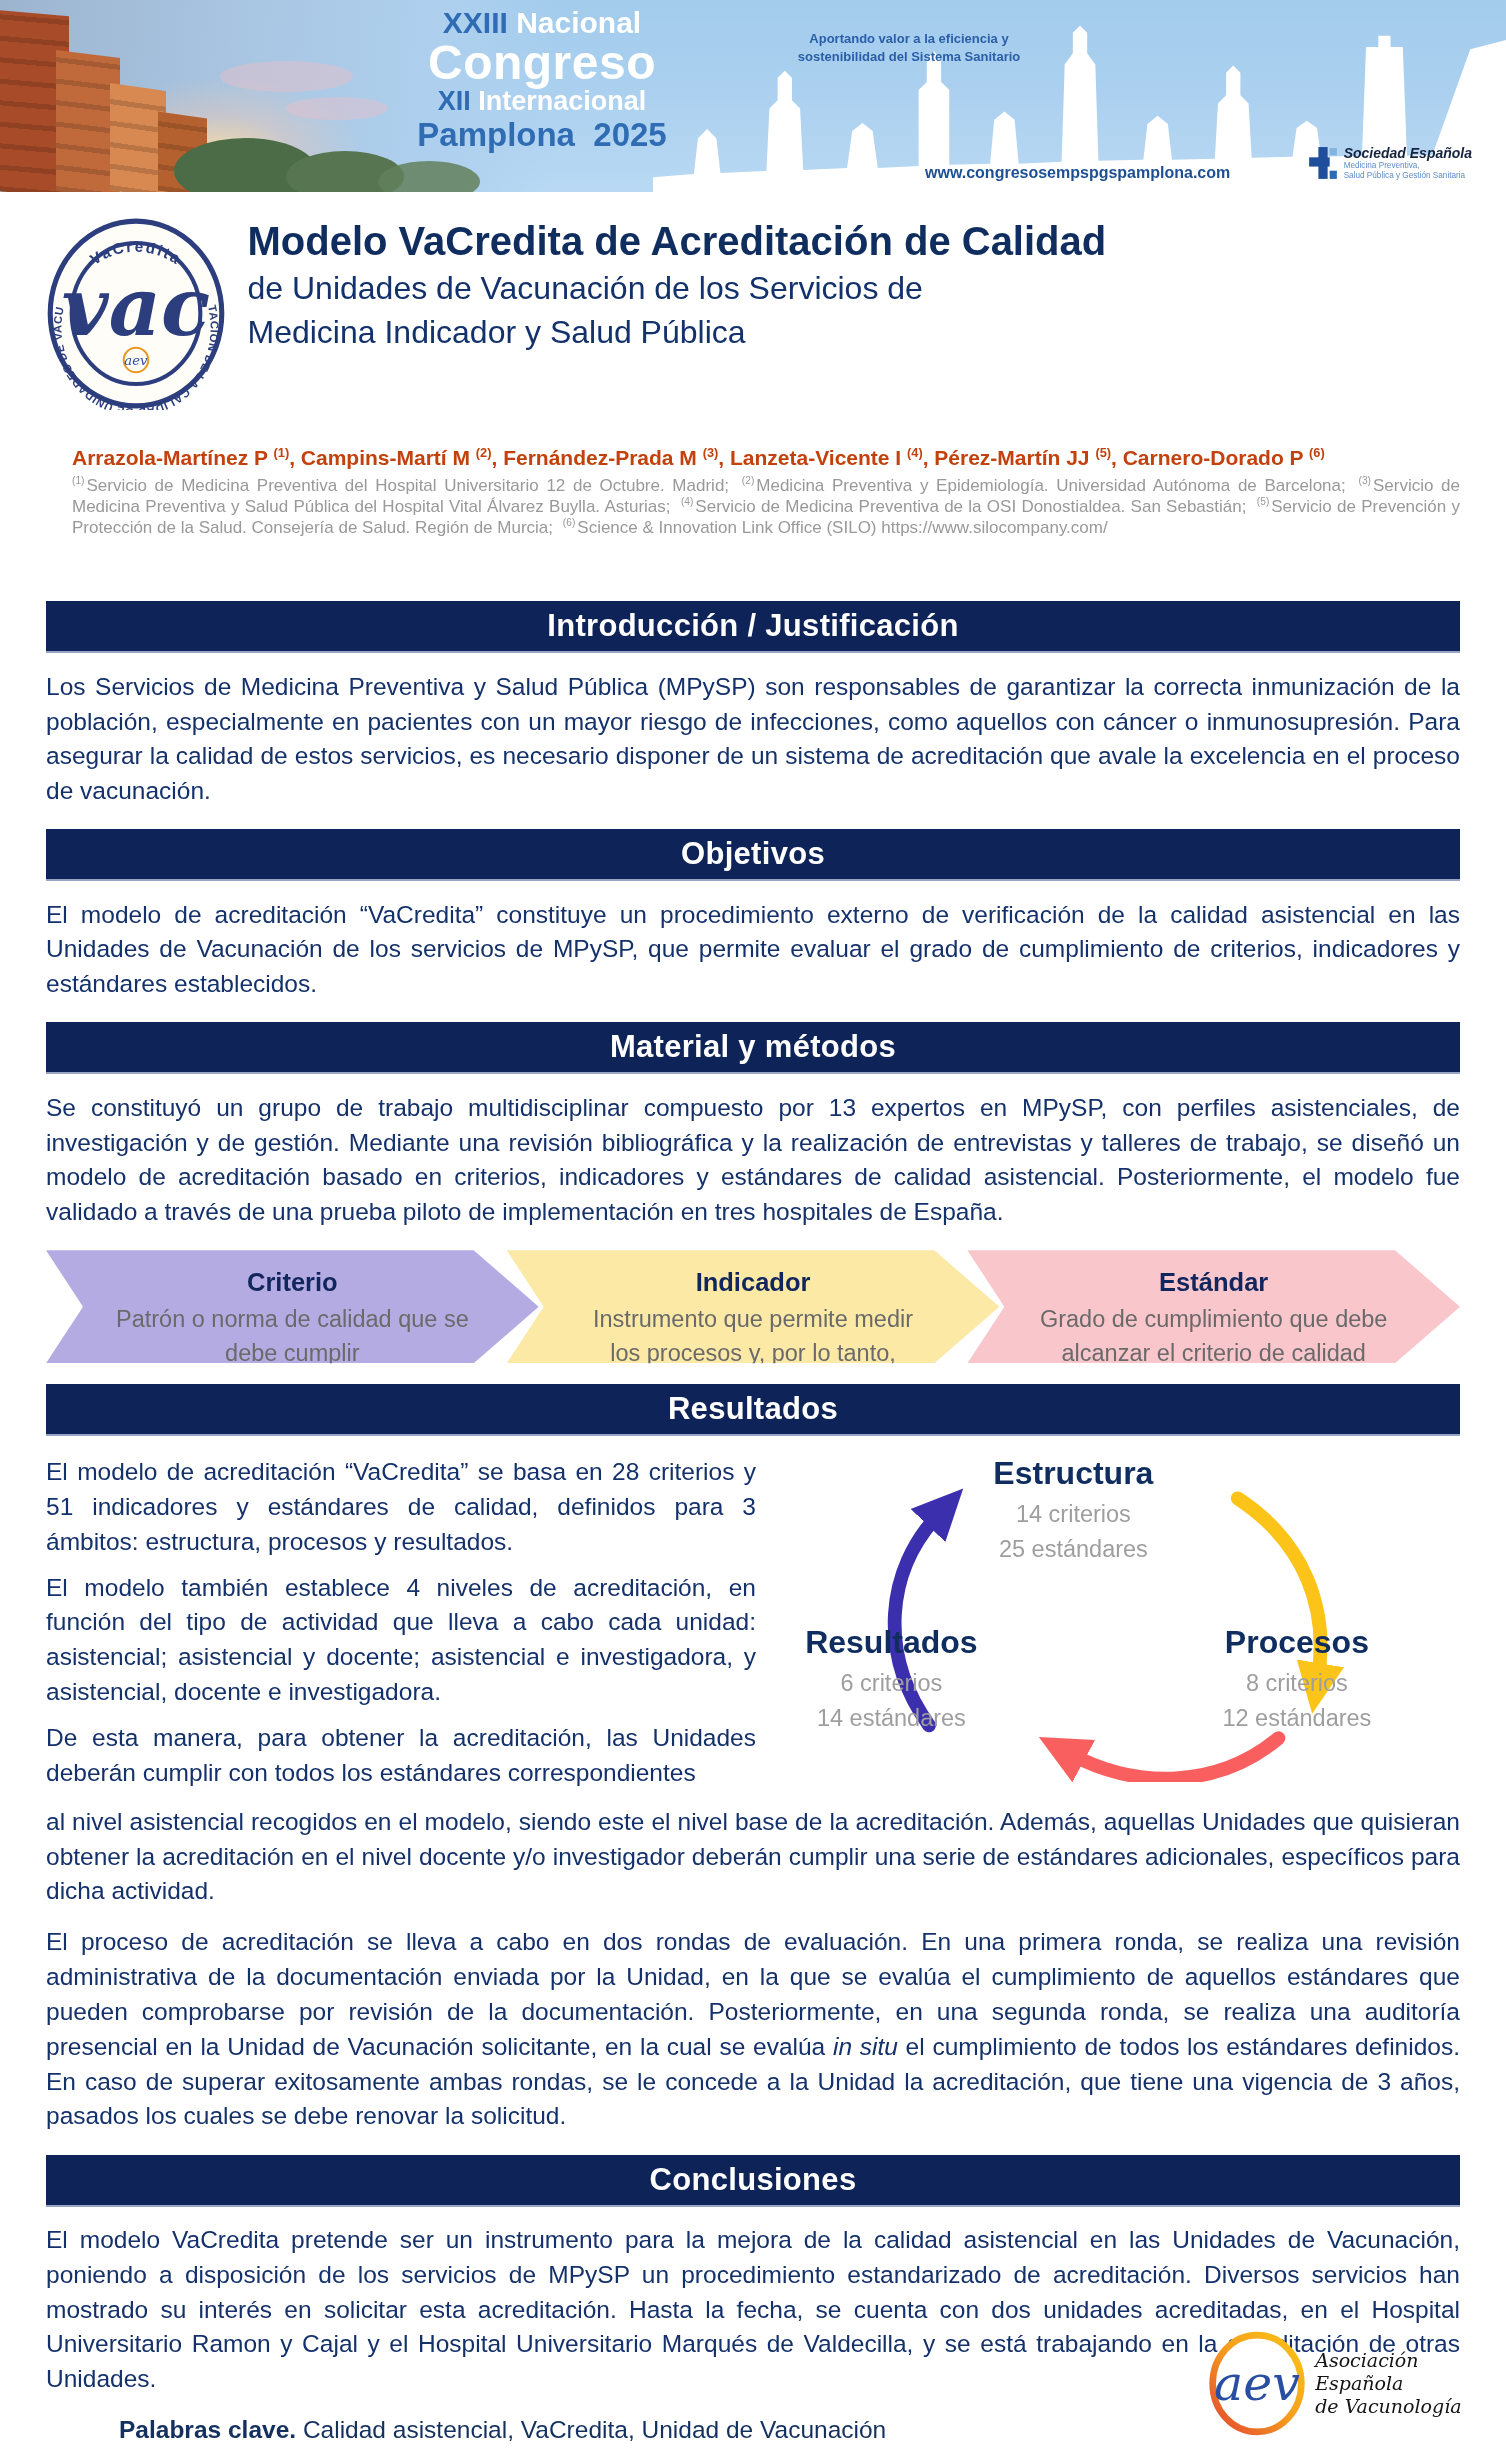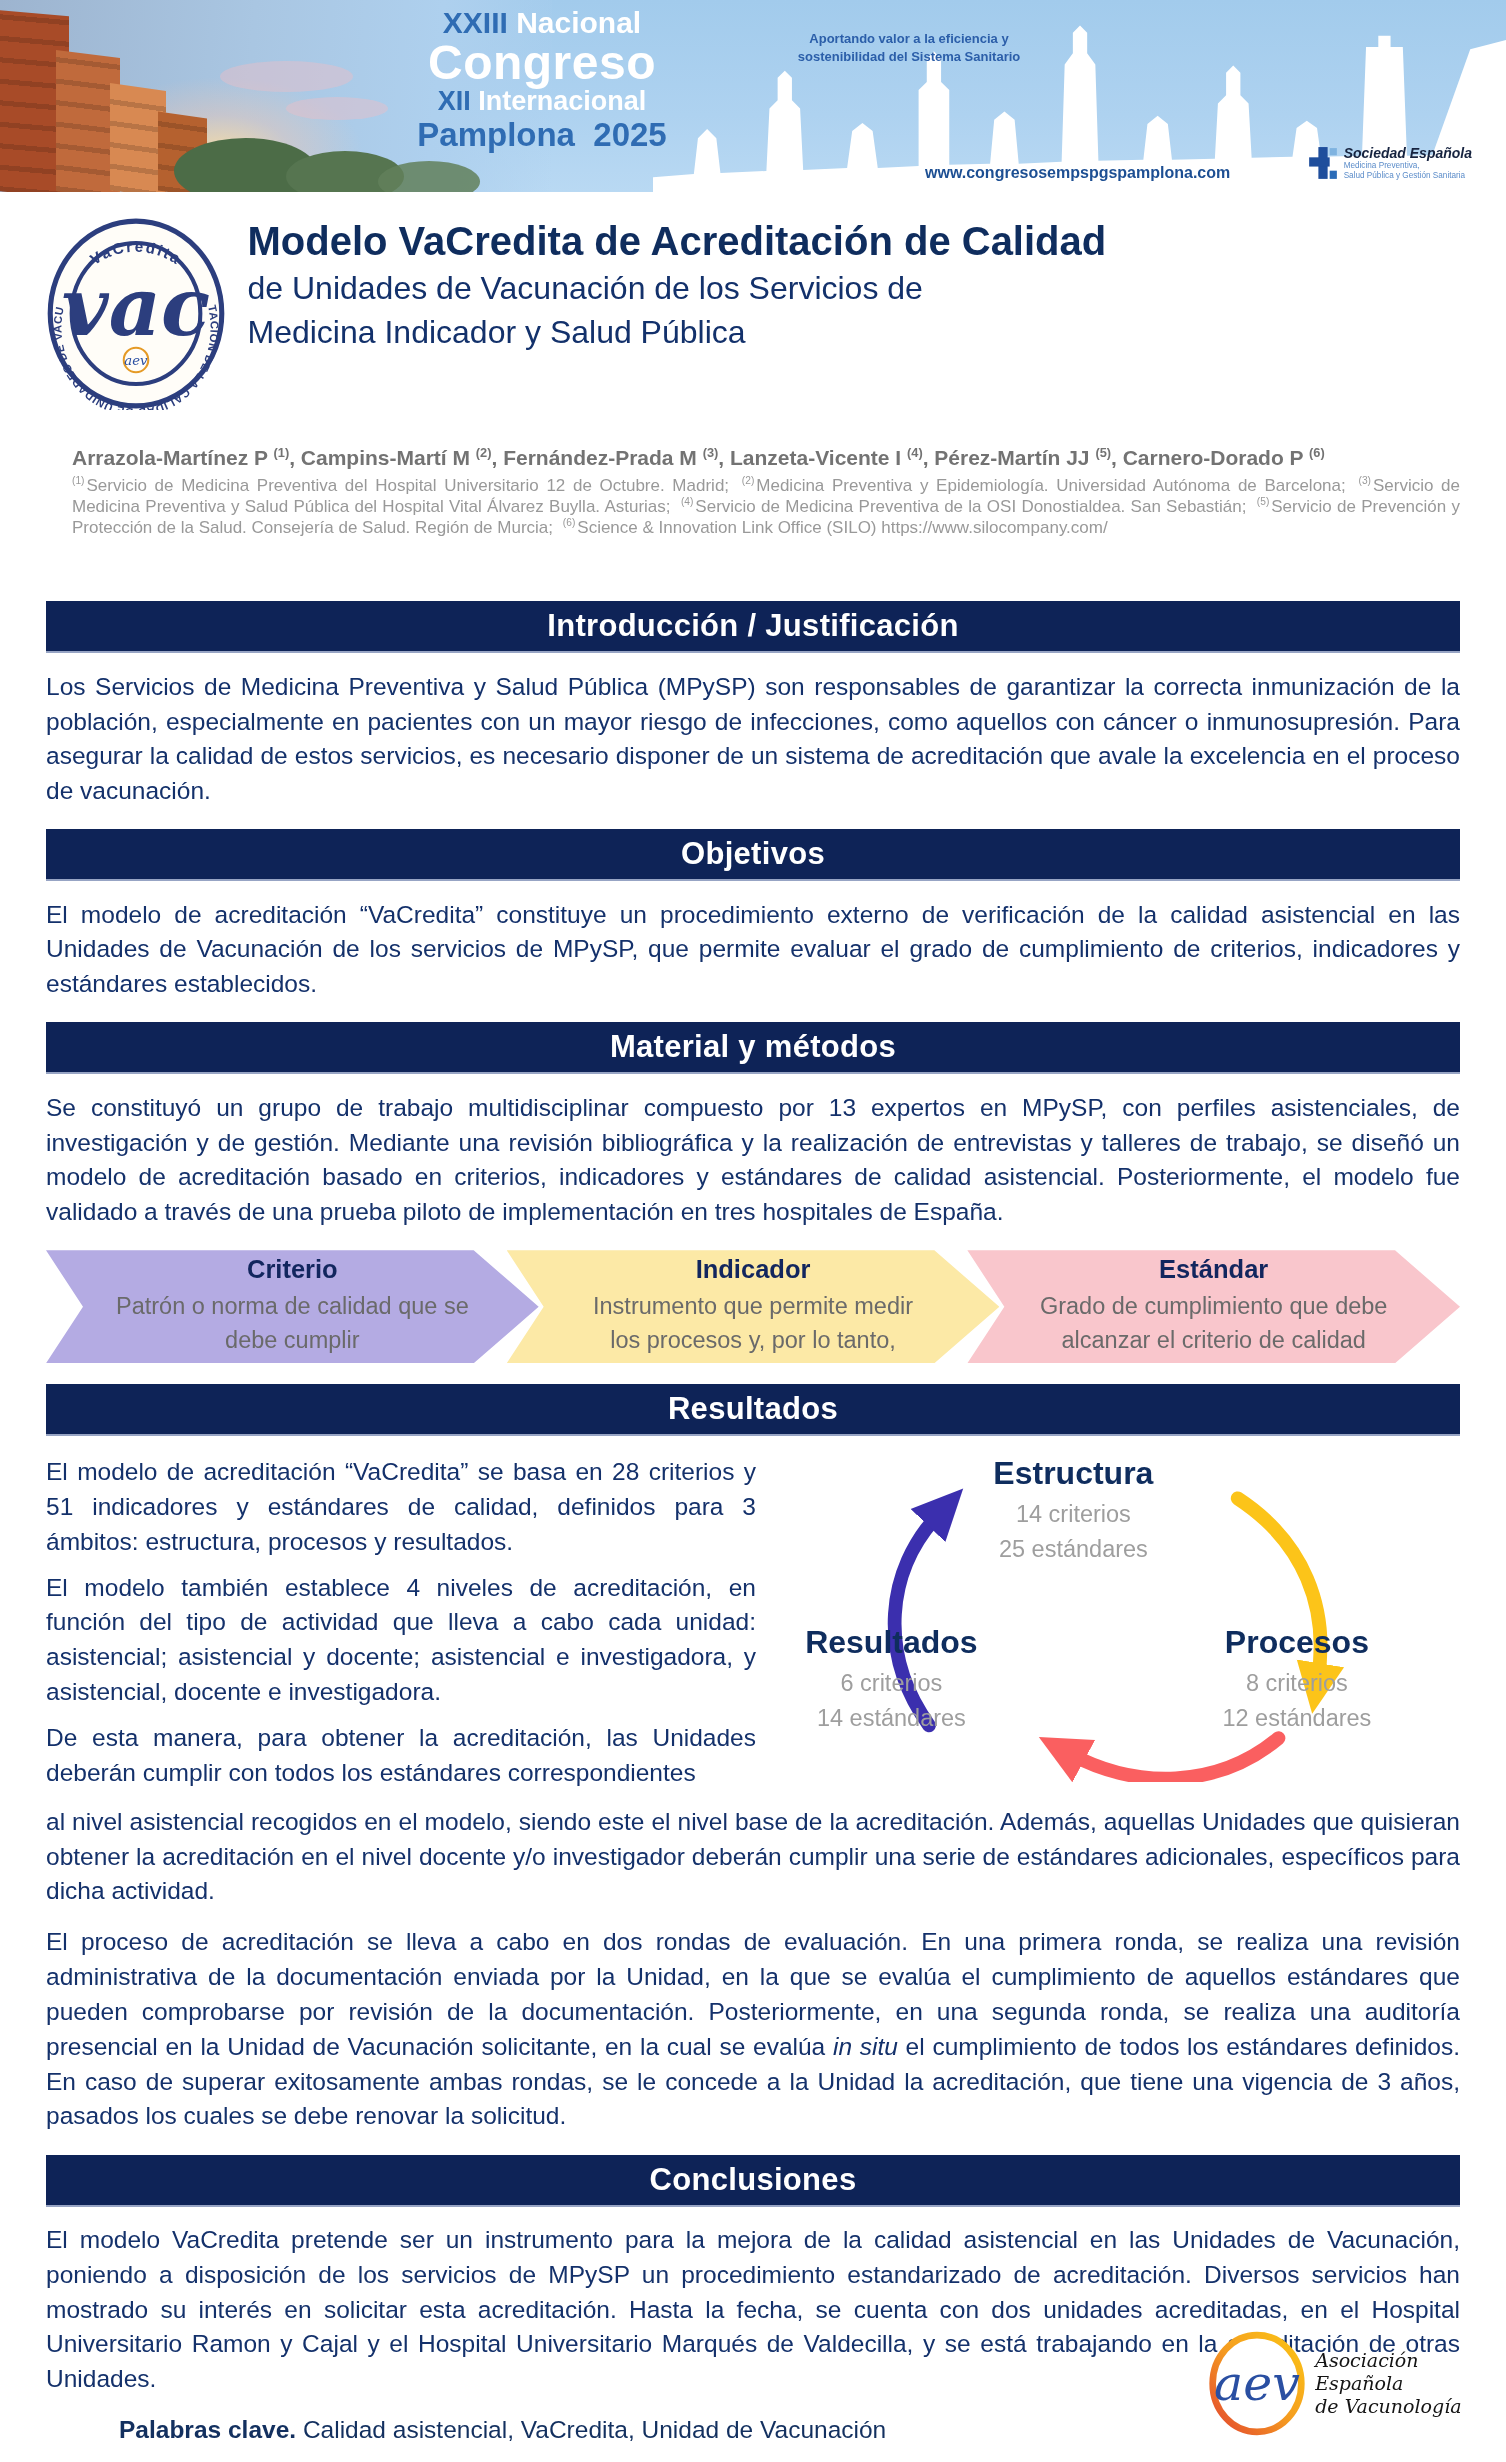--- a/index.html
+++ b/index.html
@@ -41,34 +41,34 @@
   .soclogo { position:absolute; right:34px; top:145px; display:flex; gap:6.1px; align-items:flex-start; }
   .socname { font-size:14px; font-weight:800; color:#16233f; font-style:italic; }
   .socsub { font-size:8.2px; color:#5b8cc9; line-height:1.25; }
   
   .title-row { display:flex; gap:21.5px; margin:24.5px 46px 0; align-items:flex-start; }
   .seal { flex:none; width:180px; height:193px; }
   .titles { flex:1; padding-top:1px; }
   .t-main { font-size:40px; font-weight:800; color:#0f2d5e; line-height:1.15; }
   .t-sub { font-size:32px; font-weight:400; color:#13316b; line-height:1.26; margin-top:4.1px; }
   
-  .authors { margin:36px 46px 0 72px; color:#737373; font-weight:700; font-size:21px; }
+  .authors { margin:36px 46px 0 72px; color:#c2410c; font-weight:700; font-size:21px; }
   .authors sup { font-size:12.8px; font-weight:700; }
   .affils { margin:5.1px 46px 0 72px; color:#999999; font-size:17px; line-height:1.25; text-align:justify; }
   .affils sup { font-size:10.2px; margin-right:2px; }
   .affil { margin-right:5.1px; }
   
   .bar { margin:20.4px 46px 0; height:52px; background:#0e2357; border-bottom:2.6px solid #97a4c4;
     display:flex; align-items:center; justify-content:center;
     color:#ffffff; font-weight:800; font-size:31px; letter-spacing:0.3px; }
   .bar.first { margin-top:63px; }
   .ptext { margin:16.4px 46px 0; font-size:24.5px; line-height:1.42; text-align:justify; color:#14316b; }
   
   .chevrons { margin:20.4px 46px 0; display:flex; }
-  .chev { flex:1; height:113px; text-align:center; padding:5px 69px 0;
+  .chev { flex:1; height:113px; text-align:center; padding:18px 69px 0;
     clip-path:polygon(0 0, calc(100% - 65px) 0, 100% 50%, calc(100% - 65px) 100%, 0 100%, 37px 50%); }
   .chev + .chev { margin-left:-32px; }
   .chev0 { background:#b4abe3; } .chev1 { background:#fce9a6; } .chev2 { background:#f9c6cc; }
   .chev-title { font-size:25.5px; font-weight:800; color:#12265e; margin-bottom:5.1px; }
   .chev-body { font-size:23.5px; color:#6a6a6a; line-height:1.45; }
   
   .res-cols { margin:19.4px 46px 0; display:flex; gap:20.4px; }
   .res-left { width:710px; }
   .res-left p { font-size:24.5px; line-height:1.42; text-align:justify; color:#14316b; margin-bottom:11.2px; }
   .diagram { position:relative; flex:1; height:327px; }

